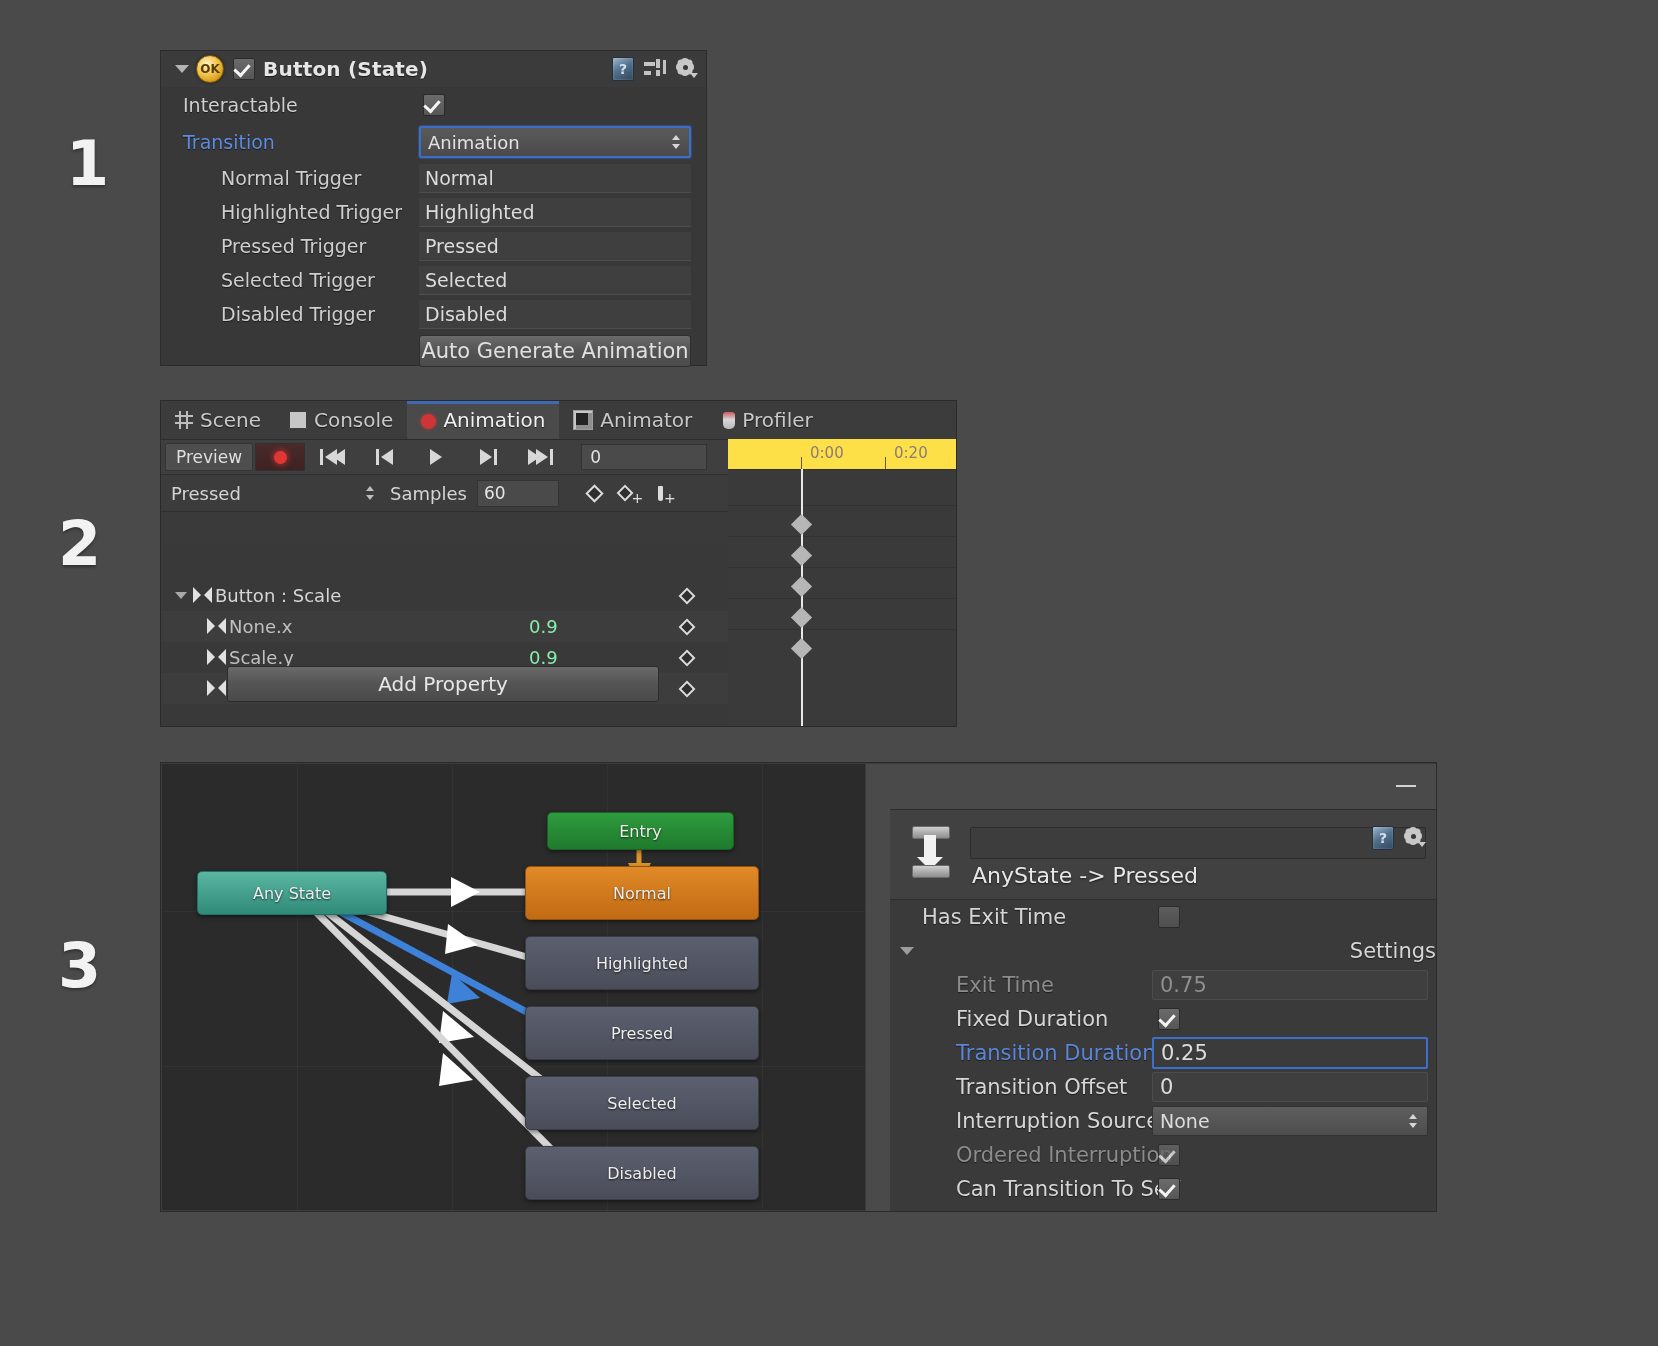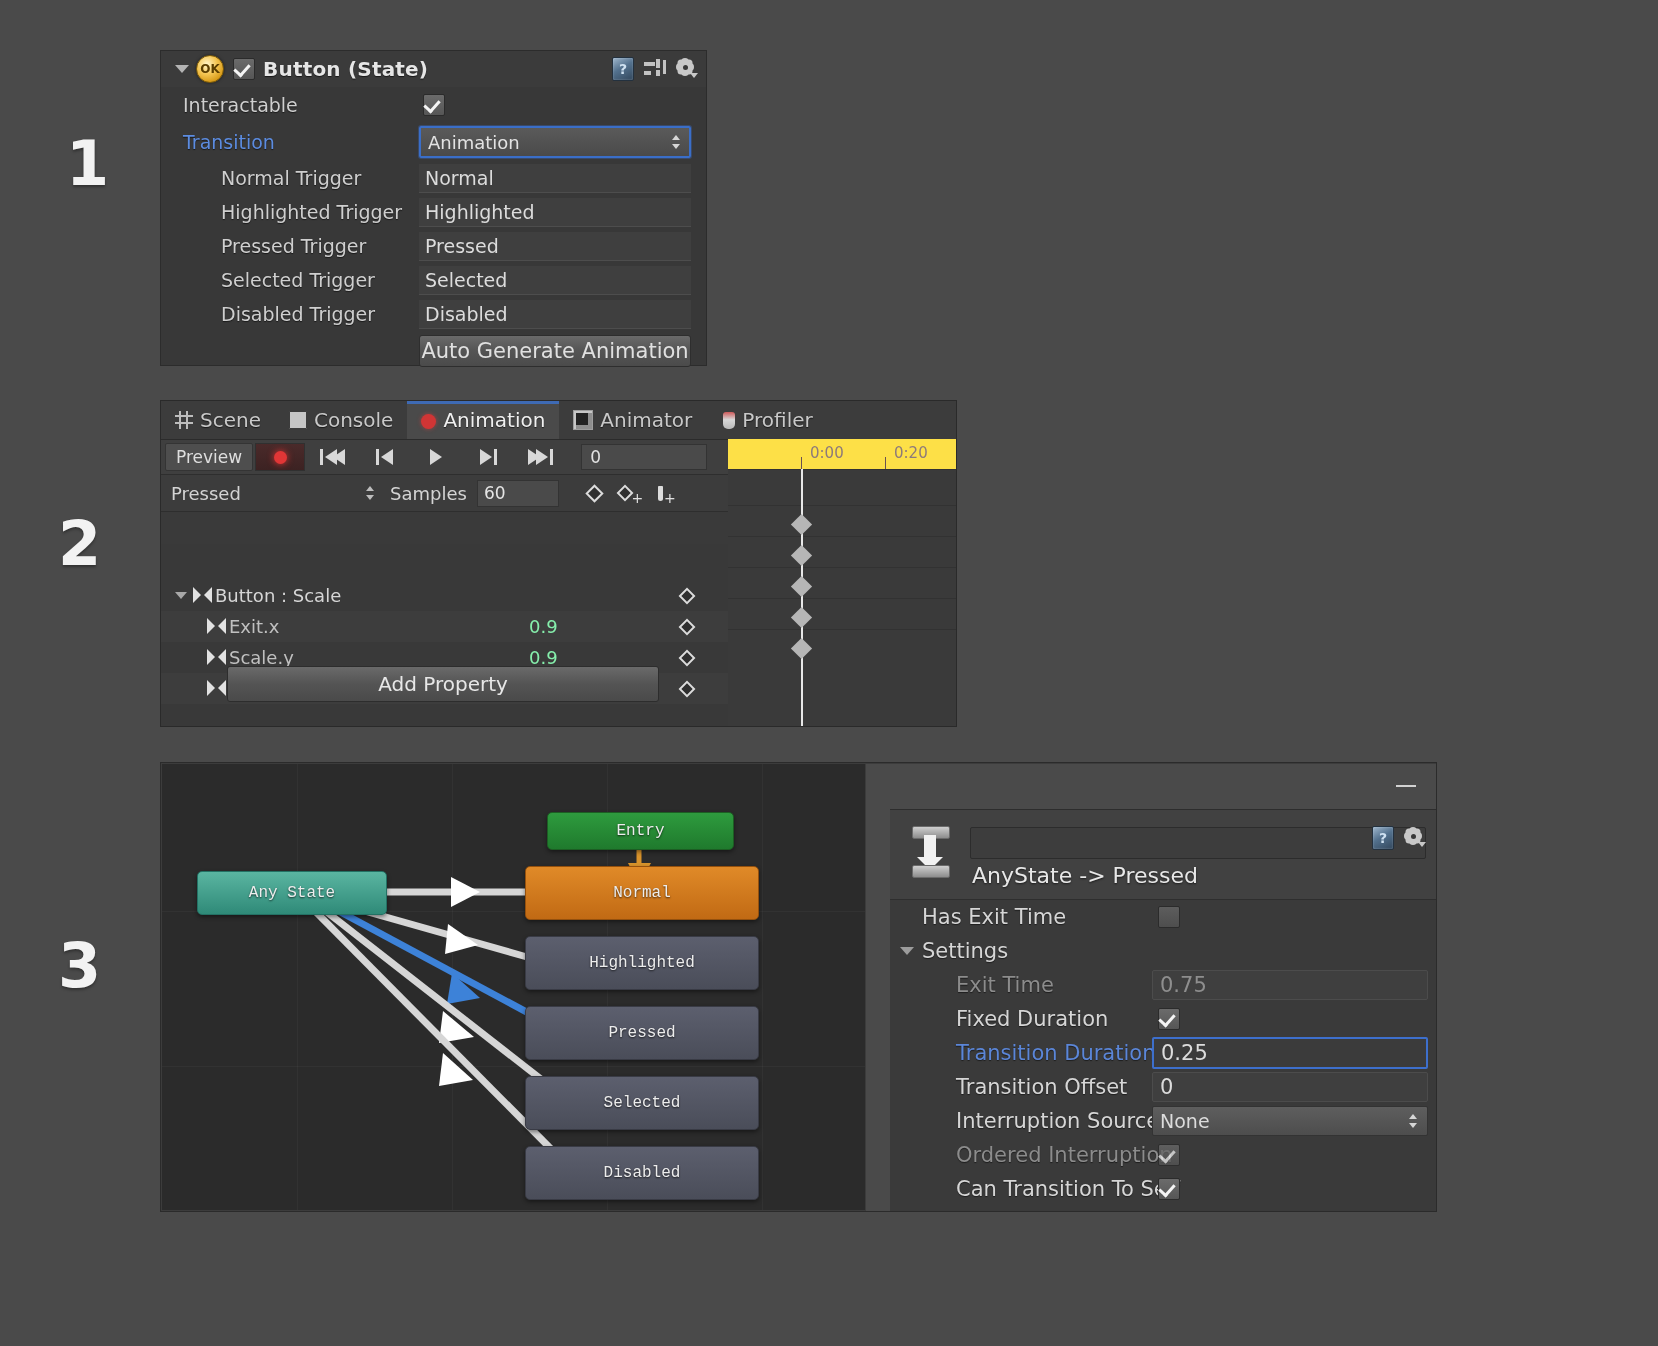--- a/index.html
+++ b/index.html
@@ -239,21 +239,20 @@
   }
   .graph{
     position:absolute;left:1px;top:1px;width:703px;height:446px;
     background:#2b2b2b;
     background-image:
       linear-gradient(to right,rgba(255,255,255,.035) 1px,transparent 1px),
       linear-gradient(to bottom,rgba(255,255,255,.035) 1px,transparent 1px);
     background-size:155px 155px;
     background-position:-20px -8px;
     overflow:hidden;
-    font-family:Liberation Mono, monospace;
   }
   .node{
     position:absolute;border-radius:5px;display:flex;align-items:center;justify-content:center;
     color:#ededed;font-size:16px;text-shadow:0 1px 2px rgba(0,0,0,.7);
     box-shadow:0 2px 4px rgba(0,0,0,.45);
   }
   .node-entry{background:linear-gradient(180deg,#2e9b3e 0%,#1f7a2d 100%);border:1px solid #1c5e23;}
   .node-any{background:linear-gradient(180deg,#5ab5a1 0%,#2f8a78 100%);border:1px solid #237164;}
   .node-normal{background:linear-gradient(180deg,#e08a28 0%,#c16a14 100%);border:1px solid #94500d;}
   .node-plain{background:linear-gradient(180deg,#5c5f6e 0%,#4a4d59 100%);border:1px solid #393b45;}
@@ -484,21 +483,21 @@
       <span class="fold"></span>
       <span class="anim-ico"></span>
       <span class="cname root">Button : Scale</span>
       <span class="ckey">
           <span class="diamond" style="width:8px;height:8px;border-width:2px;display:block;"></span>
         </span>
     </div>
 
     <div class="crow alt">
       <span class="anim-ico" style="margin-left:32px;"></span>
-      <span class="cname">Exit.x</span>
+      <span class="cname">None.x</span>
       <span class="cval">0.9</span>
       <span class="ckey">
           <span class="diamond" style="width:8px;height:8px;border-width:2px;display:block;"></span>
         </span>
     </div>
 
     <div class="crow">
       <span class="anim-ico" style="margin-left:32px;"></span>
       <span class="cname">Scale.y</span>
       <span class="cval">0.9</span>
@@ -617,21 +616,21 @@
         <div class="trans-title">AnyState -&gt; Pressed</div>
       </div>
 
       <div class="prow">
         <span class="plbl">Has Exit Time</span>
         <span class="pchk">
             <span class="chk off" style="display:block;"></span>
           </span>
       </div>
 
-      <div class="prow" style="">
+      <div class="prow" style="justify-content:flex-end;">
         <span class="set-fold"></span>
         <span class="plbl">Settings</span>
       </div>
 
       <div class="prow">
         <span class="plbl dim ind">Exit Time</span>
         <span class="pfield dim">0.75</span>
       </div>
 
       <div class="prow">

